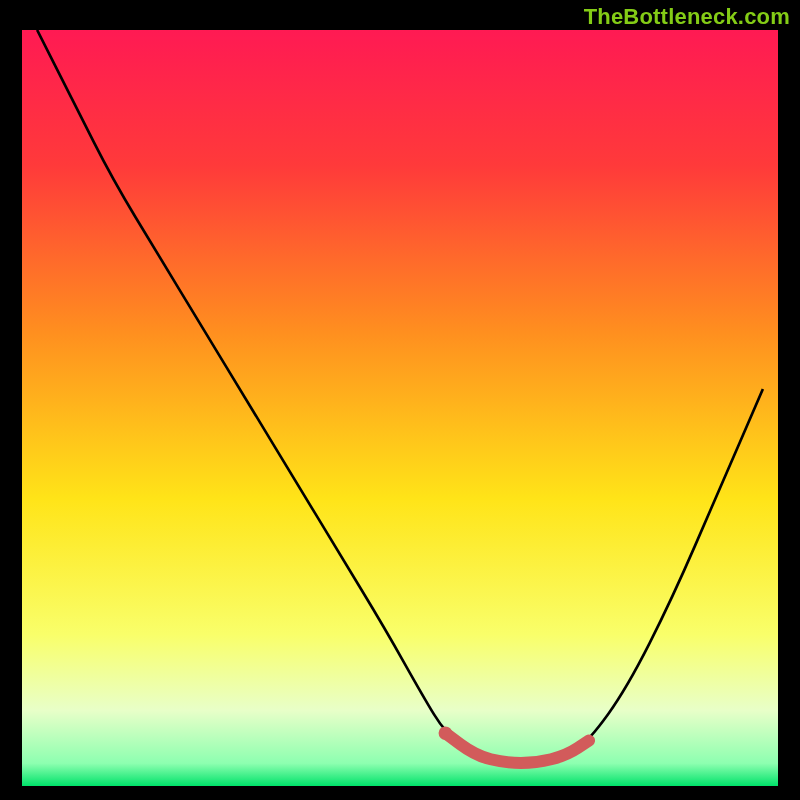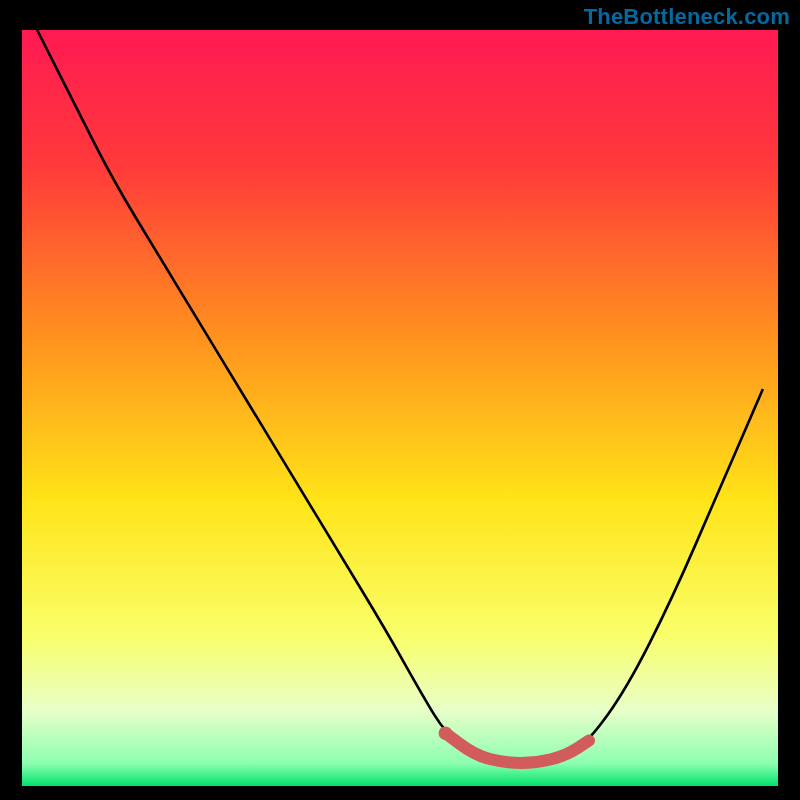--- a/index.html
+++ b/index.html
@@ -14,21 +14,21 @@
   .frame {
     position: relative;
     width: 800px;
     height: 800px;
     background: #000;
   }
   .attribution {
     position: absolute;
     top: 4px;
     right: 10px;
-    color: #0369a1;
+    color: #84cc16;
     font-size: 22px;
     font-weight: 600;
     letter-spacing: 0.2px;
     z-index: 30;
   }
   .plot {
     position: absolute;
     left: 22px;
     top: 30px;
     width: 756px;

